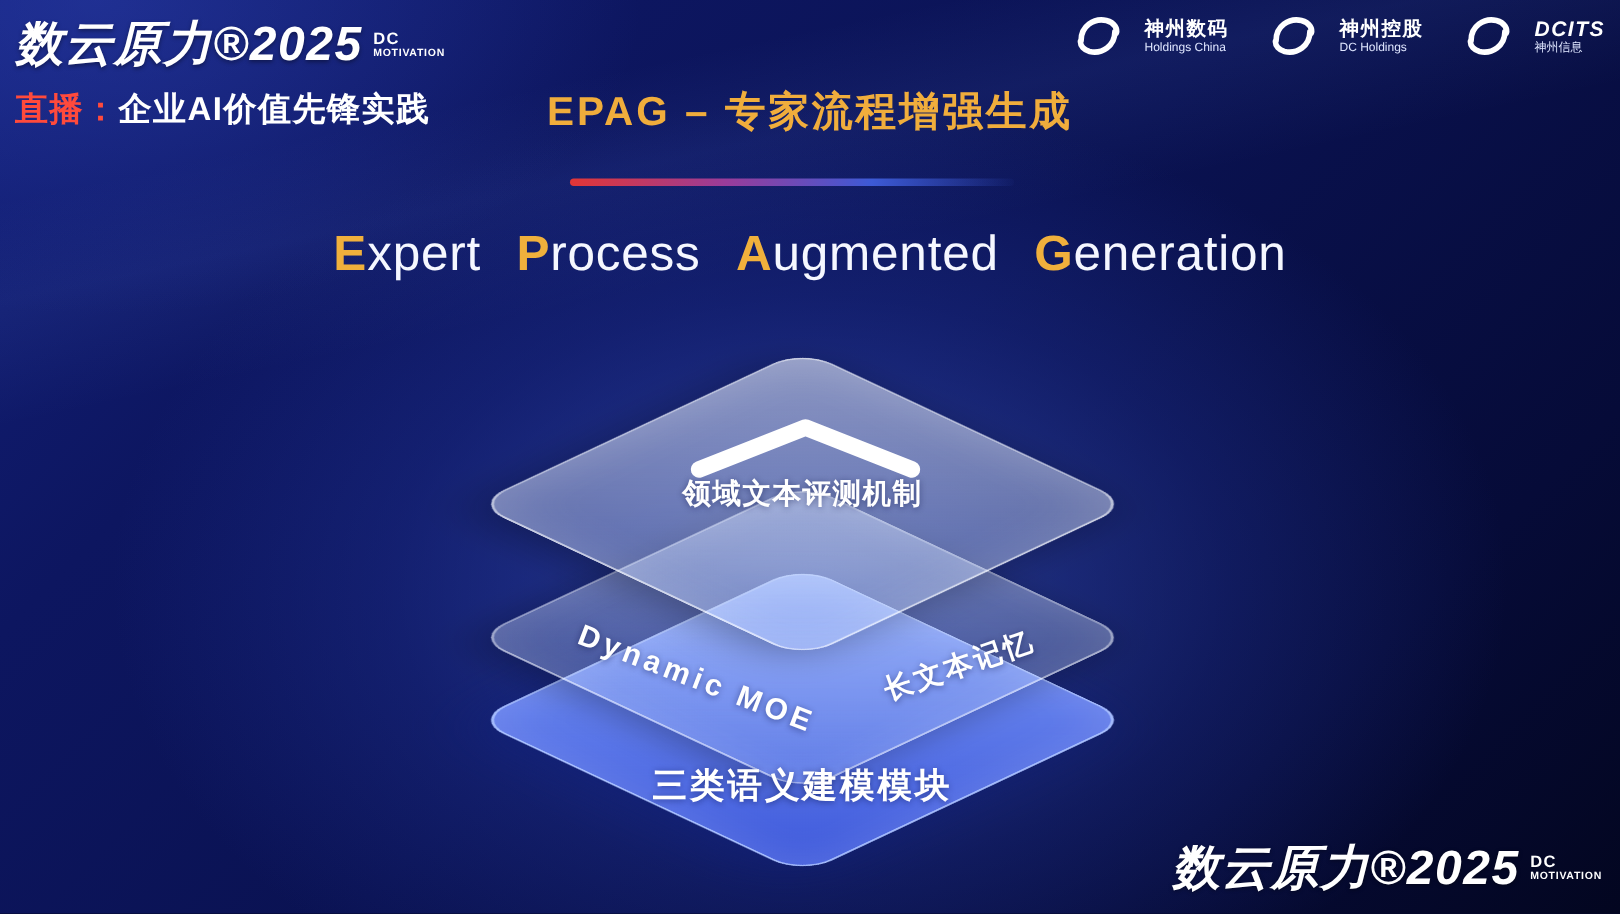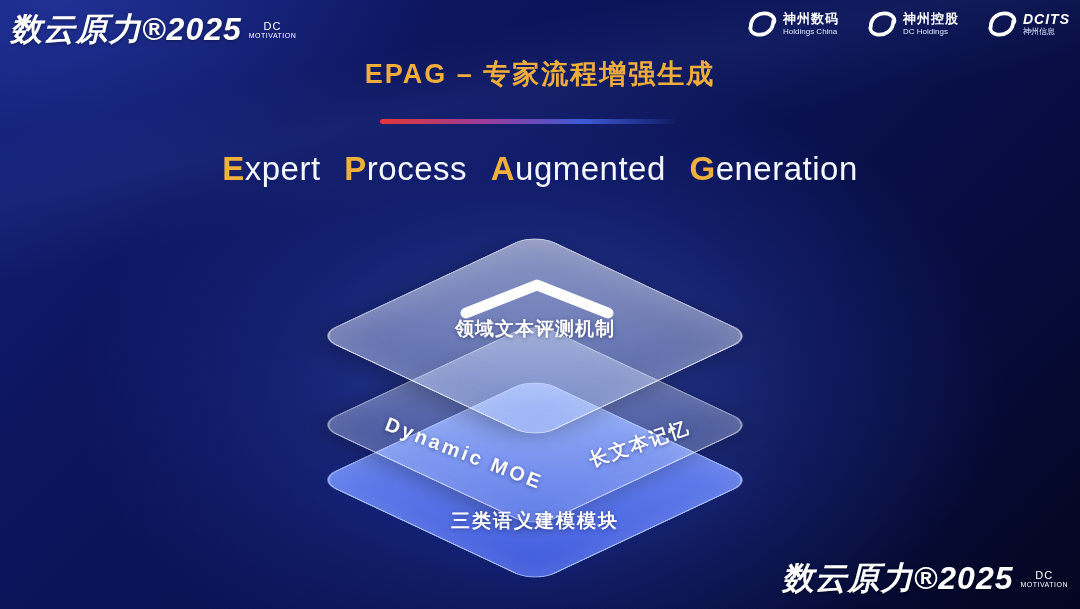--- a/index.html
+++ b/index.html
@@ -13,21 +13,21 @@
       radial-gradient(520px 300px at 6% 0%, rgba(52,74,190,0.40) 0%, rgba(20,30,110,0) 70%),
       linear-gradient(168deg, transparent 16%, rgba(110,150,255,0.08) 24%, transparent 34%),
       linear-gradient(135deg, #13207a 0%, #0d1660 25%, #0a1252 50%, #060b38 80%, #030620 100%);
   }
 
   
   .brand { position:absolute; display:flex; align-items:center; gap:7px; }
   .brand.top-left { left:10px; top:8px; }
   .brand.bottom-right { right:12px; bottom:8px; }
   .brand-name { font-size:32px; font-weight:800; font-style:italic; letter-spacing:1px; white-space:nowrap; text-shadow:0 1px 3px rgba(0,0,0,0.4); }
-  .brand-sub { display:flex; flex-direction:column; line-height:1.05; font-weight:400;align-items:center; }
+  .brand-sub { display:flex; flex-direction:column; line-height:1.05; font-weight:700; }
   .brand-sub .l1 { font-size:11px; letter-spacing:1px; }
   .brand-sub .l2 { font-size:7px; letter-spacing:0.5px; }
 
   
   .live-line { position:absolute; left:10px; top:58px; font-size:22px; font-weight:700; letter-spacing:1px; white-space:nowrap; }
   .live-prefix { color:#ff4a3c; }
   .live-text { color:#ffffff; }
 
   
   .cn-title { position:absolute; left:0; top:56px; width:100%; text-align:center;
@@ -53,44 +53,47 @@
   .layer-bottom { top:325px; z-index:10;
     background:linear-gradient(135deg, rgba(128,158,252,0.96) 0%, rgba(64,92,228,0.92) 100%);
     border:2px solid rgba(175,198,255,0.85);
     box-shadow:0 16px 55px rgba(15,30,120,0.65), inset 0 0 45px rgba(255,255,255,0.14); }
 
   .chevron { position:absolute; left:457px; top:276px; z-index:40; }
   .lbl { position:absolute; z-index:40; font-weight:700; color:#fff; text-shadow:0 1px 4px rgba(0,10,60,0.45); white-space:nowrap; }
   .lbl-top { left:315px; top:316px; width:440px; text-align:center; font-size:19px; letter-spacing:1px; }
   .lbl-mid-left { left:386px; top:412px; font-size:20px; letter-spacing:3px; transform:rotate(21deg); transform-origin:0 50%; }
   .lbl-mid-right { left:590px; top:448px; font-size:19px; letter-spacing:2px; transform:rotate(-19deg); transform-origin:0 50%; }
-  .lbl-bottom { left:315px; top:508px; width:440px; text-align:center; font-size:19px; letter-spacing:2px; }
+  .lbl-bottom { left:315px; top:508px; width:440px; text-align:center; font-size:23px; letter-spacing:2px; }
 
   
   .partners { position:absolute; right:10px; top:9px; display:flex; align-items:center; gap:28px; }
-  .partner { display:flex; align-items:center; gap:6px; }
+  .partner { display:flex; align-items:center; gap:16px; }
   .partner-icon { width:30px; height:30px; flex:0 0 auto; }
   .partner-text { display:flex; flex-direction:column; line-height:1.15; }
   .partner-name { font-size:13px; font-weight:700; letter-spacing:1px; white-space:nowrap; }
   .partner-sub { font-size:8px; color:#dfe6ff; white-space:nowrap; }
   .partner.dcits .partner-name { font-style:italic; font-size:14px; }
 </style>
 </head>
 <body>
 
 <div class="slide">
 
   <div class="brand top-left">
     <span class="brand-name">数云原力®2025</span>
     <span class="brand-sub">
       <span class="l1">DC</span>
       <span class="l2">MOTIVATION</span>
     </span>
   </div>
 
+  <div class="live-line">
+    <span class="live-prefix">直播：</span><span class="live-text">企业AI价值先锋实践</span>
+  </div>
 
   <div class="cn-title">EPAG – 专家流程增强生成</div>
 
   <div class="divider"></div>
 
   <div class="en-title">
     <span class="word"><span class="cap">E</span><span>xpert</span></span>
     <span class="word"><span class="cap">P</span><span>rocess</span></span>
     <span class="word"><span class="cap">A</span><span>ugmented</span></span>
     <span class="word"><span class="cap">G</span><span>eneration</span></span>

